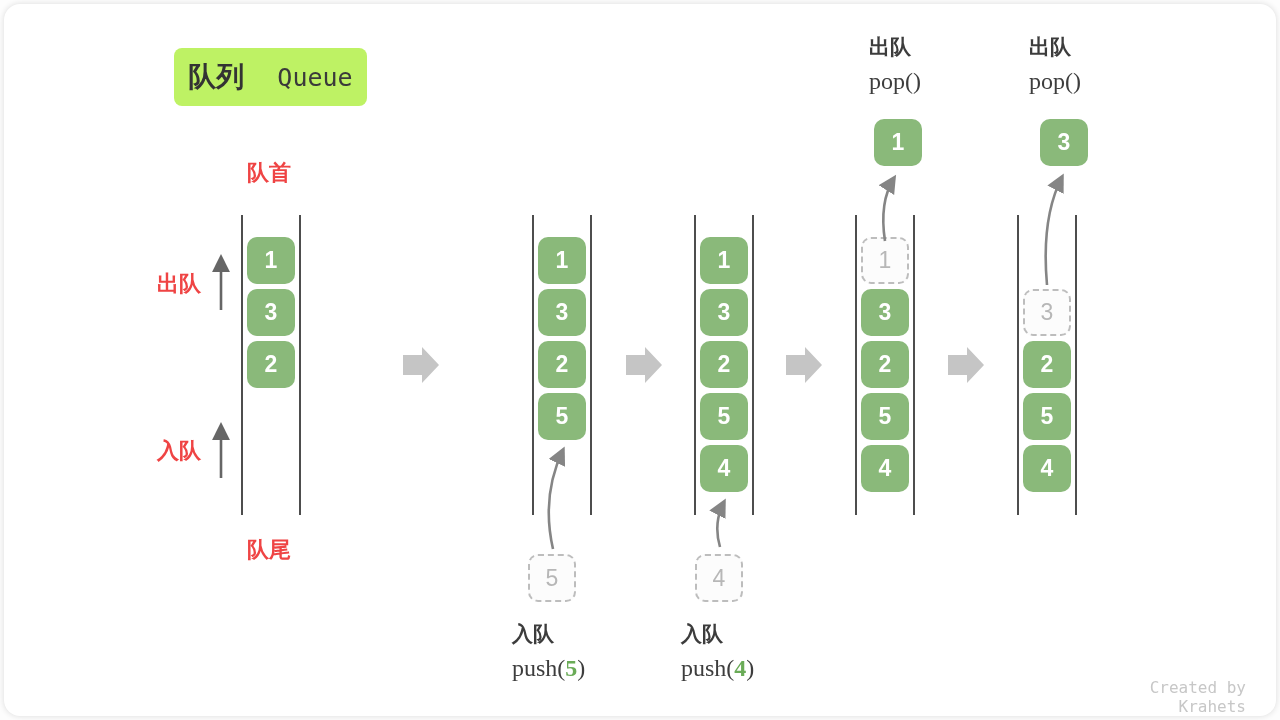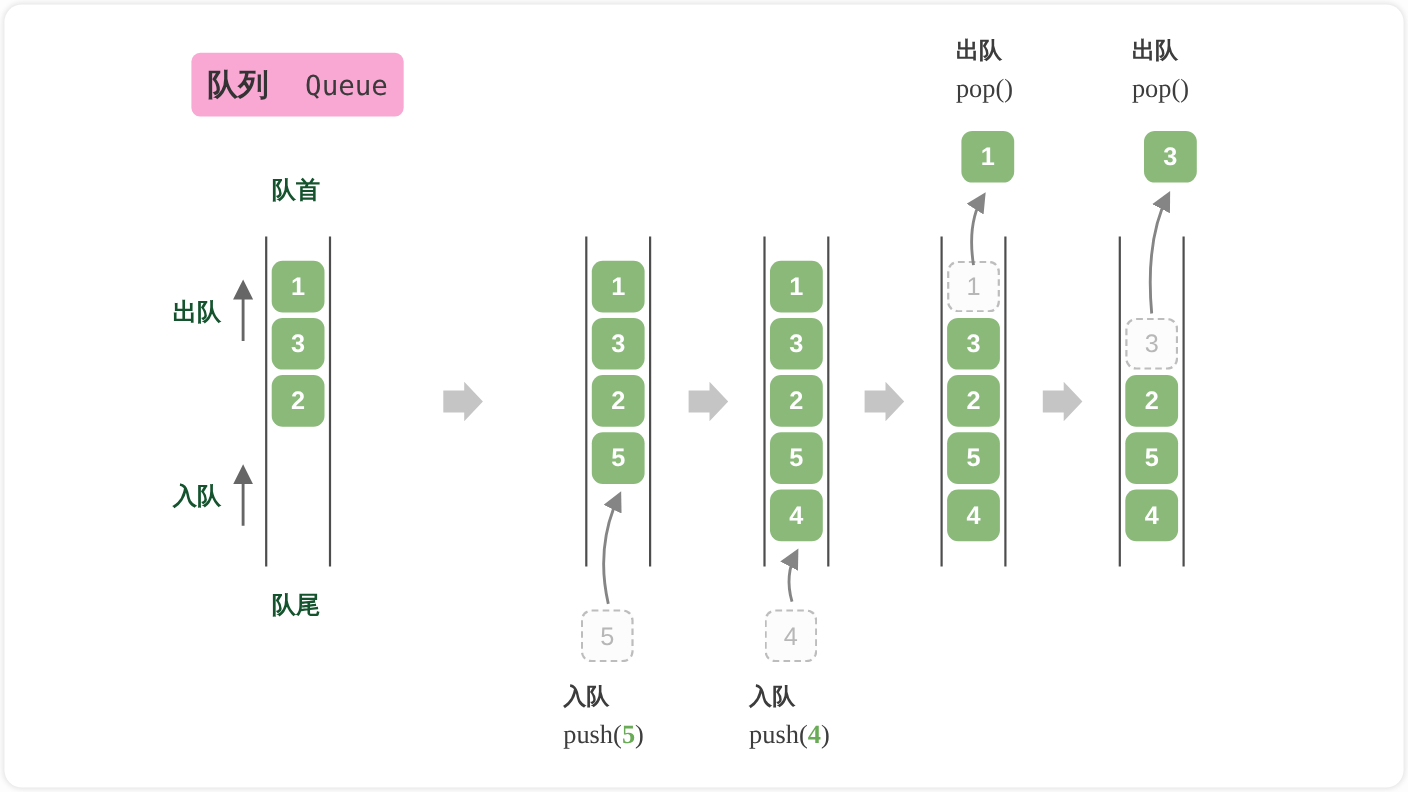--- a/index.html
+++ b/index.html
@@ -5,27 +5,27 @@
   html,body{margin:0;padding:0;background:#fdfdfd;width:1280px;height:720px;overflow:hidden;}
   .card{
     position:absolute;left:4px;top:4px;width:1272px;height:712px;
     background:#ffffff;border-radius:16px;
     box-shadow:0 0 6px rgba(0,0,0,.14);
     font-family:"Liberation Sans",sans-serif;color:#3c3c3c;
   }
   .abs{position:absolute;}
   
   .badge{
-    left:170px;top:44px;width:193px;height:58px;background:#f9a8d4;border-radius:8px;
+    left:170px;top:44px;width:193px;height:58px;background:#bef264;border-radius:8px;
     display:flex;align-items:center;justify-content:center;gap:12px;
   }
   .badge .zh{font-size:28px;font-weight:700;color:#333;}
   .badge .en{font-size:25px;font-family:"DejaVu Sans Mono",monospace;color:#3a3a3a;margin-left:21px;}
   
-  .sidelbl{font-size:22px;font-weight:700;color:#14532d;white-space:nowrap;font-family:Liberation Mono, monospace;}
+  .sidelbl{font-size:22px;font-weight:700;color:#ef4444;white-space:nowrap;font-family:Liberation Mono, monospace;}
   
   .qcol{position:absolute;top:0;left:0;width:60px;height:720px;}
   .vline{position:absolute;top:211px;height:300px;width:1.6px;background:#4d4d4d;}
   .vline.l{left:0;} .vline.r{right:0;}
   .cell{
     position:absolute;width:48px;height:47px;left:6px;box-sizing:border-box;
     border-radius:10px;display:flex;align-items:center;justify-content:center;
     font-size:23px;font-weight:700;
   }
   .cell.filled{background:#8ab97a;color:#ffffff;}
@@ -146,13 +146,14 @@
 
   <div class="anno" style="left:508px;top:619px;">
     <div class="zh">入队</div>
     <div class="code"><span>push(</span><span class="arg">5</span><span>)</span></div>
   </div>
   <div class="anno" style="left:677px;top:619px;">
     <div class="zh">入队</div>
     <div class="code"><span>push(</span><span class="arg">4</span><span>)</span></div>
   </div>
 
+  <div class="abs watermark">Created by Krahets</div>
 </div>
 
 </body></html>

